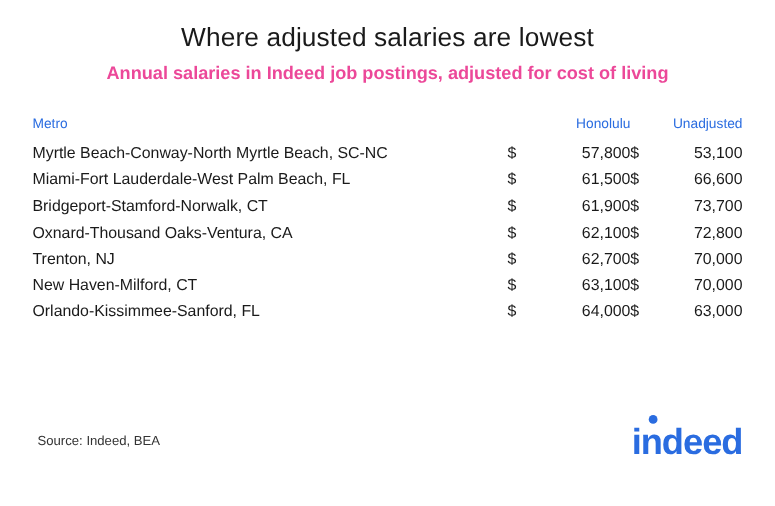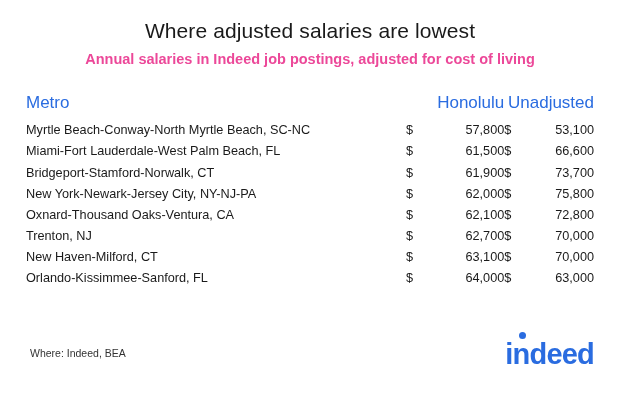--- a/index.html
+++ b/index.html
@@ -39,21 +39,21 @@
     margin: 8px 0 0 0;
     line-height: 1.2;
   }
   table.data {
     width: 100%;
     border-collapse: collapse;
     margin-top: 24px;
     table-layout: fixed;
   }
   table.data th {
-    font-size: 17px;
+    font-size: 11px;
     font-weight: normal;
     color: #2a6ce0;
     padding: 0 0 7px 0;
     text-align: left;
     white-space: nowrap;
   }
   table.data th.num {
     text-align: right;
   }
   table.data td {
@@ -152,27 +152,20 @@
         <td class="val">66,600</td>
       </tr>
       <tr>
         <td>Bridgeport-Stamford-Norwalk, CT</td>
         <td class="cur">$</td>
         <td class="val">61,900</td>
         <td class="cur">$</td>
         <td class="val">73,700</td>
       </tr>
       <tr>
-        <td>New York-Newark-Jersey City, NY-NJ-PA</td>
-        <td class="cur">$</td>
-        <td class="val">62,000</td>
-        <td class="cur">$</td>
-        <td class="val">75,800</td>
-      </tr>
-      <tr>
         <td>Oxnard-Thousand Oaks-Ventura, CA</td>
         <td class="cur">$</td>
         <td class="val">62,100</td>
         <td class="cur">$</td>
         <td class="val">72,800</td>
       </tr>
       <tr>
         <td>Trenton, NJ</td>
         <td class="cur">$</td>
         <td class="val">62,700</td>
@@ -189,21 +182,21 @@
       <tr>
         <td>Orlando-Kissimmee-Sanford, FL</td>
         <td class="cur">$</td>
         <td class="val">64,000</td>
         <td class="cur">$</td>
         <td class="val">63,000</td>
       </tr>
     </tbody>
   </table>
 
-  <div class="source">Where: Indeed, BEA</div>
+  <div class="source">Source: Indeed, BEA</div>
 
   <div class="logo">
     <div style="position:relative;">
       <div class="logo-dots">
         <div class="dot" style="left:0px; top:0px;"></div>
       </div>
       <span class="logo-text">indeed</span>
     </div>
   </div>
 

